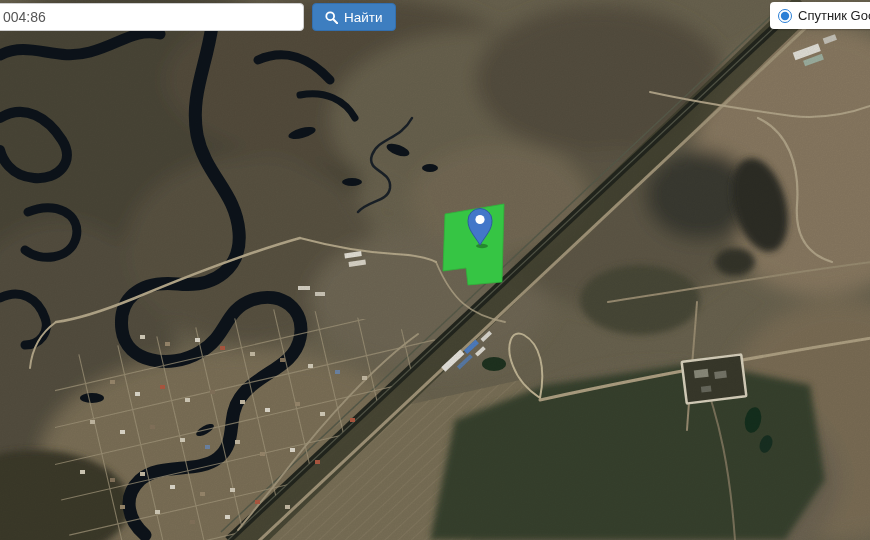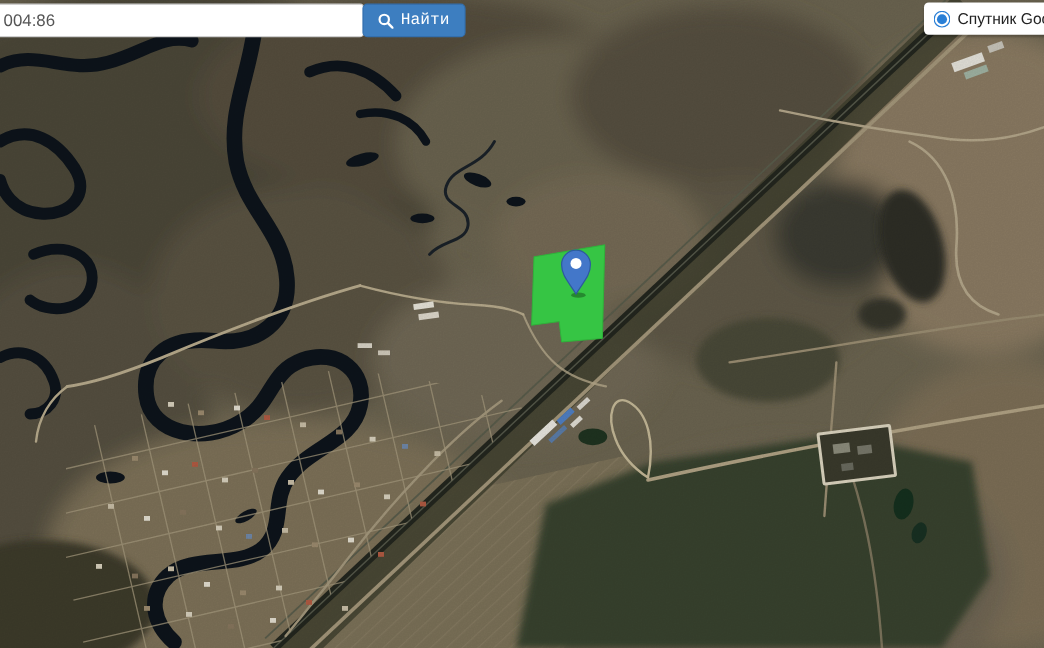--- a/index.html
+++ b/index.html
@@ -11,25 +11,25 @@
   .map-canvas svg{display:block;}
 
   
   .cad-input{
     position:absolute;left:-42px;top:3px;width:346px;height:28px;box-sizing:border-box;
     border:1px solid #cfcfcf;border-radius:4px;background:#fff;
     padding:0 10px 0 44px;font-size:14px;color:#555;outline:none;
     font-family:"Liberation Sans", sans-serif;
   }
   .search-btn{
-    position:absolute;left:302px;top:3px;height:28px;box-sizing:border-box;
+    position:absolute;left:312px;top:3px;height:28px;box-sizing:border-box;
     display:flex;align-items:center;gap:6px;padding:0 12px;
     background:#3d7ec0;border:1px solid #336fae;border-radius:4px;
     color:#fff;font-size:13.5px;cursor:pointer;
-    font-family:Liberation Mono, monospace;
+    font-family:Liberation Sans, sans-serif;
   }
   .search-btn svg{display:block;}
 
   
   .layer-box{
     position:absolute;left:770px;top:2px;height:27px;width:130px;
     background:#fff;border-radius:4px;display:flex;align-items:center;
     gap:6px;padding:0 8px;box-sizing:border-box;
     box-shadow:0 1px 2px rgba(0,0,0,.25);
   }

